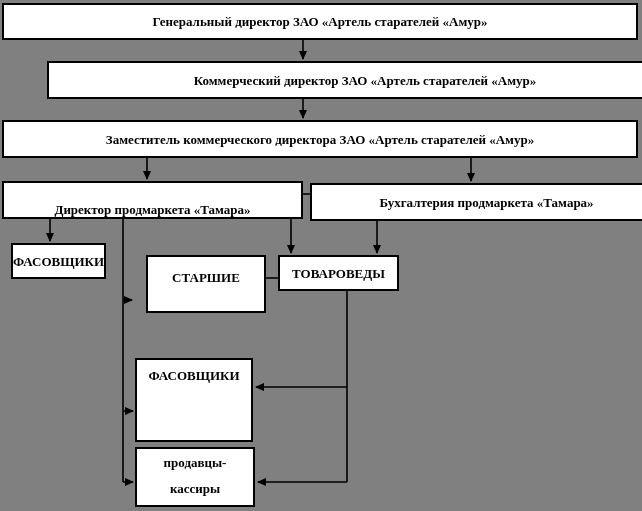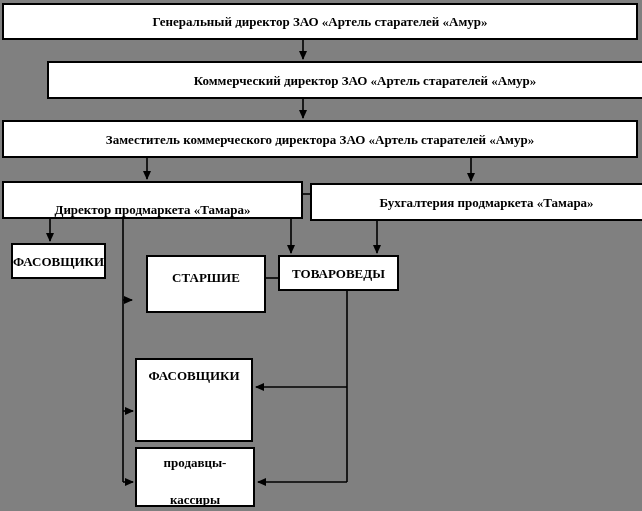--- a/index.html
+++ b/index.html
@@ -42,21 +42,21 @@
   
   #n-general   { left:2px;   top:3px;   width:636px; height:37px; }
   #n-commerce  { left:2px;   top:61px;  width:636px; height:38px;margin-left:45px; }
   #n-deputy    { left:2px;   top:120px; width:636px; height:38px;text-align:center; }
   #n-director  { left:2px;   top:181px; width:301px; height:38px;align-items:flex-end; }
   #n-account   { left:310px; top:183px; width:353px; height:38px; }
   #n-loaders   { left:11px;  top:243px; width:95px;  height:36px; }
   #n-seniors   { left:146px; top:255px; width:120px; height:58px; padding-top:8px; }
   #n-goods     { left:278px; top:255px; width:121px; height:36px; }
   #n-packers   { left:135px; top:358px; width:118px; height:84px; padding-top:3px;text-align:right; }
-  #n-cashiers  { left:135px; top:447px; width:120px; height:60px; padding-top:1px;gap:11px; }
+  #n-cashiers  { left:135px; top:447px; width:120px; height:60px; padding-top:1px; }
 </style>
 </head>
 <body>
 
 <div id="diagram">
 
   <svg class="edges" viewBox="0 0 642 511" xmlns="http://www.w3.org/2000/svg">
     <defs>
       <marker id="ah" class="ah" markerWidth="10" markerHeight="9" refX="8" refY="4" orient="auto" markerUnits="userSpaceOnUse">
         <path class="ah" d="M0,0 L9,4 L0,8 Z"></path>

